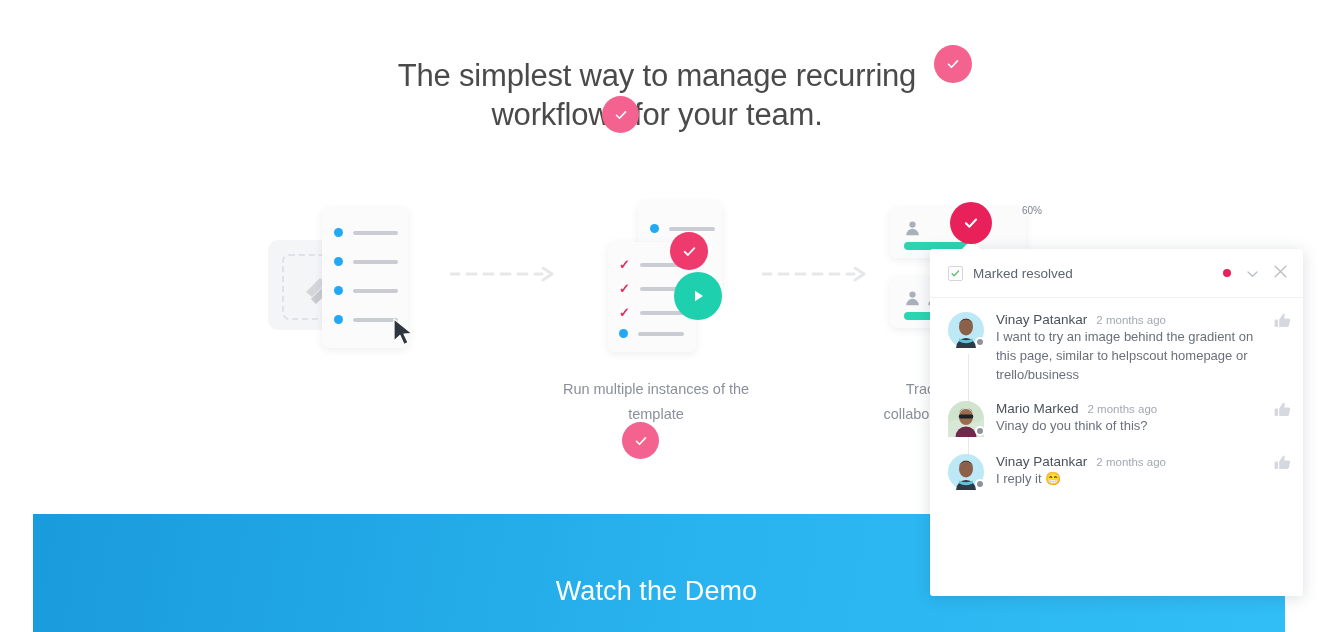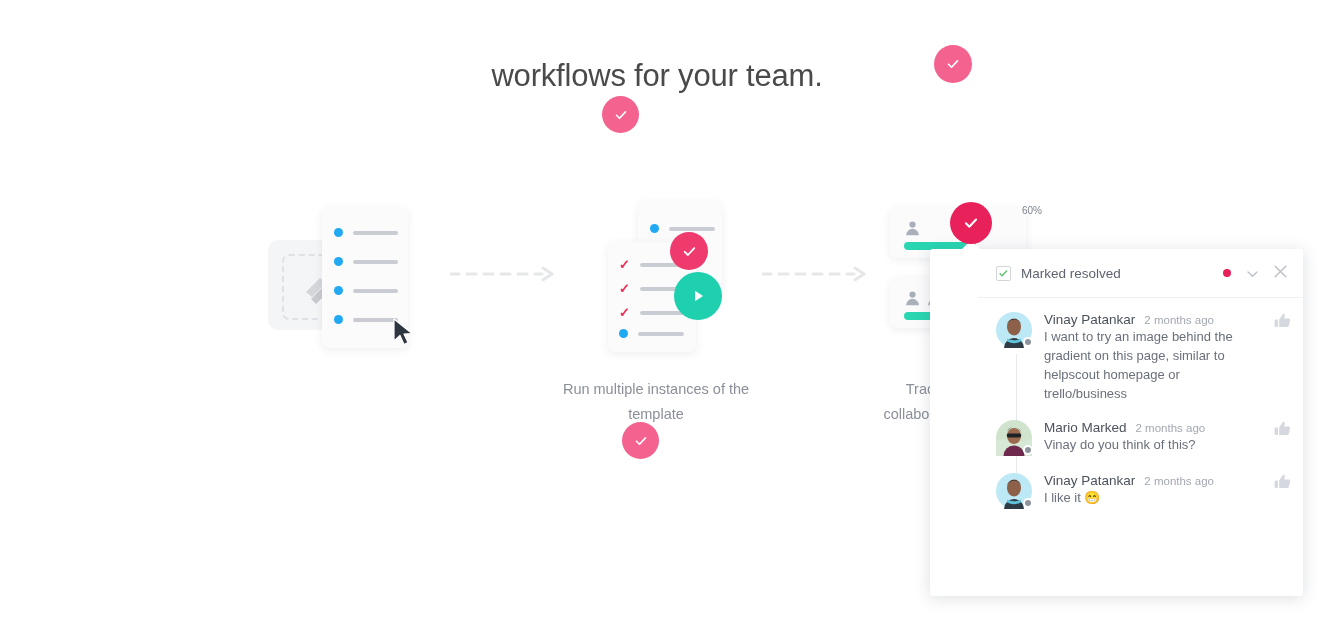--- a/index.html
+++ b/index.html
@@ -146,21 +146,20 @@
 
   
   .panel {
     position: absolute;
     left: 930px; top: 249px;
     width: 373px; height: 347px;
     background: #ffffff;
     box-shadow: 0 2px 16px rgba(40,50,70,0.16);
     border-radius: 3px;
     z-index: 30;
-    padding-left: 48px;
   }
   .panel-head {
     position: relative;
     height: 49px;
     border-bottom: 1px solid #f0f1f3;
     display: flex; align-items: center;
     padding: 0 16px 0 18px;
   }
   .cbx {
     width: 15px; height: 15px;
@@ -236,20 +235,21 @@
     border-bottom: 11px solid #ffffff;
     z-index: 31;
   }
 </style>
 </head>
 <body>
 
 <div id="page">
 
   <div class="headline">
+    <span>The simplest way to manage recurring</span>
     <span class="l2">workflows for your team.</span>
   </div>
 
   <div class="sticker sticker-1">
     <svg width="16" height="16" viewBox="0 0 16 16">
         <path d="M3.5 8.3l3 3 6-6.4" fill="none" stroke="#ffffff" stroke-width="1.6" stroke-linecap="round" stroke-linejoin="round"></path>
       </svg>
   </div>
   <div class="sticker sticker-2">
     <svg width="16" height="16" viewBox="0 0 16 16">
@@ -365,20 +365,23 @@
     <svg class="arrow arrow-1" width="108" height="16" viewBox="0 0 108 16">
       <line x1="0" y1="8" x2="92" y2="8" stroke="#e6e7e9" stroke-width="3" stroke-dasharray="9 8" stroke-linecap="round"></line>
       <path d="M93 2 L102 8 L93 14" fill="none" stroke="#e6e7e9" stroke-width="3" stroke-linecap="round" stroke-linejoin="round"></path>
     </svg>
     <svg class="arrow arrow-2" width="108" height="16" viewBox="0 0 108 16">
       <line x1="0" y1="8" x2="92" y2="8" stroke="#e6e7e9" stroke-width="3" stroke-dasharray="9 8" stroke-linecap="round"></line>
       <path d="M93 2 L102 8 L93 14" fill="none" stroke="#e6e7e9" stroke-width="3" stroke-linecap="round" stroke-linejoin="round"></path>
     </svg>
   </div>
 
+  <div class="banner">
+    <div class="banner-text">Watch the Demo</div>
+  </div>
 
   <div class="sticker-red">
     <svg width="18" height="18" viewBox="0 0 16 16">
         <path d="M3.5 8.3l3 3 6-6.4" fill="none" stroke="#ffffff" stroke-width="1.8" stroke-linecap="round" stroke-linejoin="round"></path>
       </svg>
   </div>
   <div class="notch"></div>
 
   <div class="panel">
 
@@ -481,21 +484,21 @@
           <span class="cmt-head">
             <span class="cmt-author">Vinay Patankar</span>
             <span class="cmt-time">2 months ago</span>
           </span>
           <span class="thumb">
             <svg width="17" height="17" viewBox="0 0 17 17">
               <rect x="0.6" y="7.4" width="3.4" height="7.6" rx="1" fill="#d5d8de"></rect>
               <path d="M5.2 15 V7.6 L9.2 1.6 q1.9 0 1.5 2.1 L10.2 6.6 H14.6 q1.9 0 1.5 2 l-1.1 4.6 q-0.3 1.8 -2 1.8 Z" fill="#d5d8de"></path>
             </svg>
           </span>
-          <span class="cmt-text">I like it 😁</span>
+          <span class="cmt-text">I reply it 😁</span>
         </span>
       </div>
     </div>
 
 
   </div>
 
 </div>
 
 </body></html>

